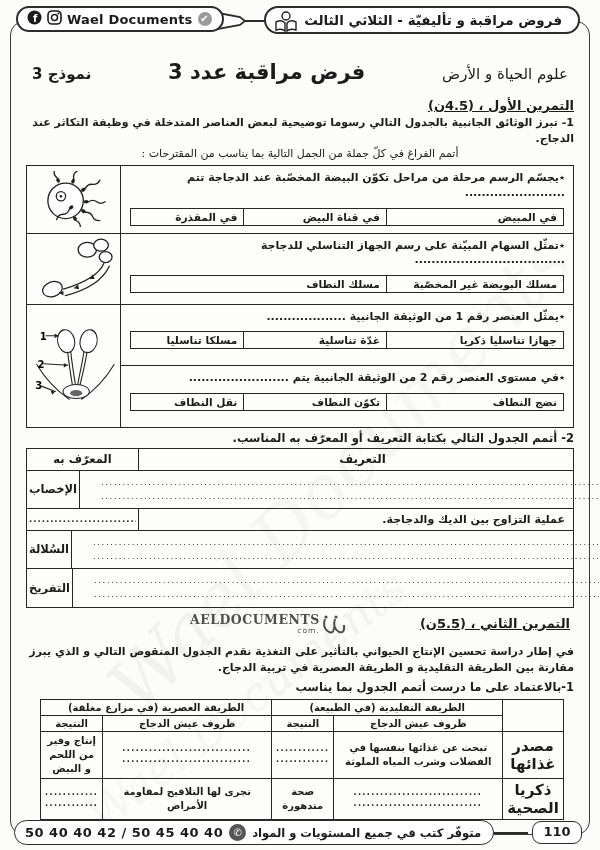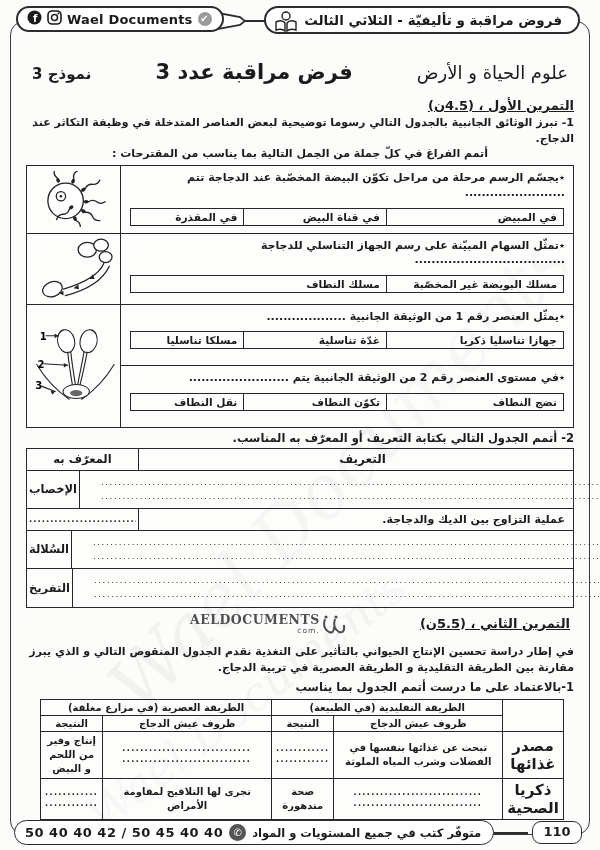--- a/index.html
+++ b/index.html
@@ -48,30 +48,30 @@
     font-weight:bold; font-size:13.5px; z-index:5; direction:rtl;
   }
   .reader-icon { position:absolute; left:6px; top:1px; }
   .badge-check {
     width:14px; height:14px; border-radius:50%; background:#9a9a9a;
     color:#fff; font-size:10px; line-height:14px; text-align:center; font-weight:bold;
   }
   
   .content { position:absolute; left:26px; right:26px; top:34px; }
   .title-row { display:flex; direction:rtl; justify-content:space-between; align-items:baseline; margin:26px 6px 0; }
-  .subject { font-size:18px; }
+  .subject { font-size:15px; }
   .exam-title { font-size:21px; font-weight:bold; }
   .model { font-size:15px; font-weight:bold; }
 
   .ex-heading {
     direction:rtl; text-align:right; font-weight:bold; font-size:13px;
     text-decoration:underline; margin-top:14px;
   }
   .intro { direction:rtl; text-align:right; font-weight:bold; font-size:11px; line-height:1.45; margin-top:2px; }
-  .intro-center { direction:rtl; text-align:center; font-weight:bold; font-size:11px; }
+  .intro-center { direction:rtl; text-align:center; font-weight:normal; font-size:11px; }
 
   
   .main-table { border:1.8px solid #262626; margin-top:5px; background:rgba(255,255,255,0.35); }
   .mt-row { display:flex; border-bottom:1.8px solid #262626; }
   .mt-row:last-child { border-bottom:none; }
   .mt-img { width:94px; border-right:1.6px solid #262626; display:flex; align-items:center; justify-content:center; padding:2px; }
   .mt-txt { flex:1; direction:rtl; padding:5px 8px 4px; }
   .sentence { font-size:11px; font-weight:bold; line-height:1.35; text-align:right; }
   .opts { display:flex; direction:rtl; border:1.4px solid #262626; margin:7px 1px 3px; font-size:10.6px; font-weight:bold; }
   .opts > div { padding:2px 6px; text-align:right; }

